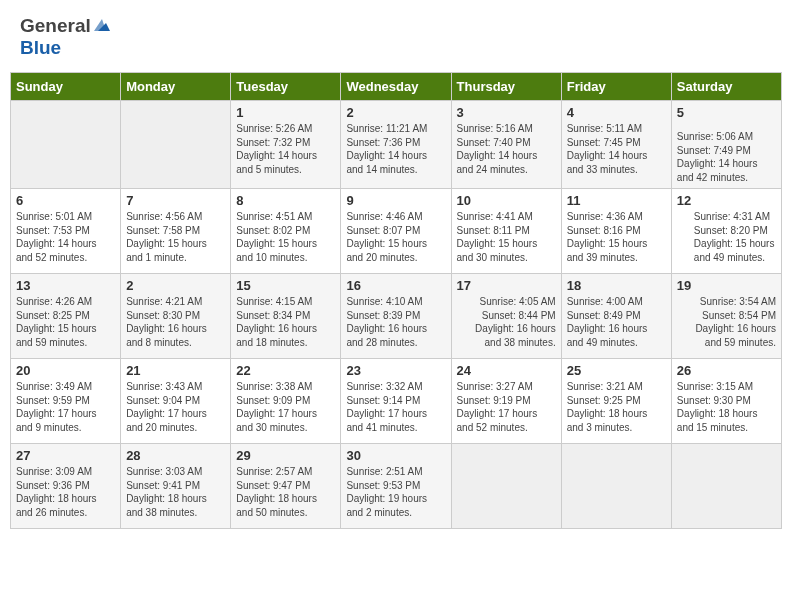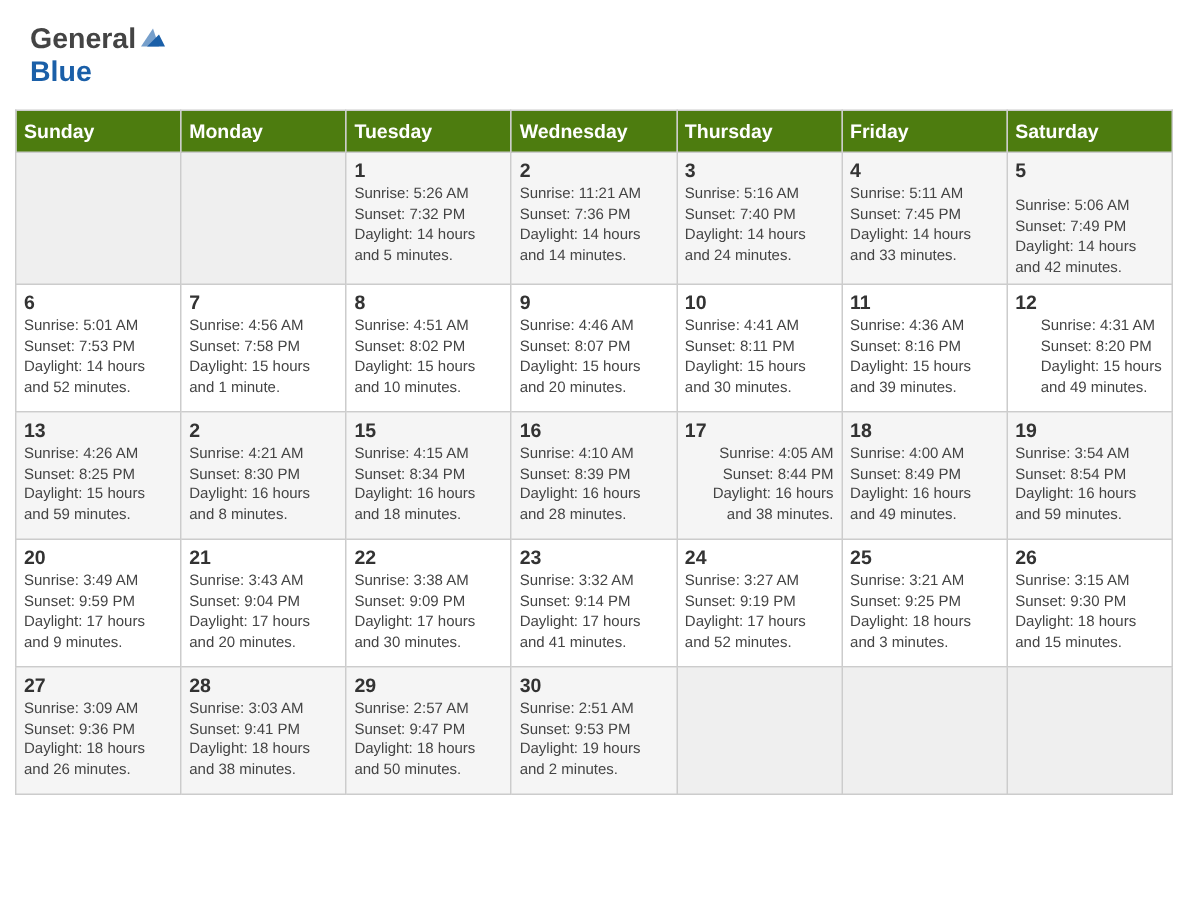--- a/index.html
+++ b/index.html
@@ -230,21 +230,21 @@
 Daylight: 16 hours and 38 minutes.</div>
         </td>
         <td>
           <div class="day-number">18</div>
           <div class="day-info" style="white-space: pre-line;">Sunrise: 4:00 AM
 Sunset: 8:49 PM
 Daylight: 16 hours and 49 minutes.</div>
         </td>
         <td>
           <div class="day-number">19</div>
-          <div class="day-info" style="white-space: pre-line;">Sunrise: 3:54 AM
+          <div class="day-info" style="white-space: pre-line; text-align: right;">Sunrise: 3:54 AM
 Sunset: 8:54 PM
 Daylight: 16 hours and 59 minutes.</div>
         </td>
       </tr>
       <tr>
         <td>
           <div class="day-number">20</div>
           <div class="day-info" style="white-space: pre-line;">Sunrise: 3:49 AM
 Sunset: 9:59 PM
 Daylight: 17 hours and 9 minutes.</div>

